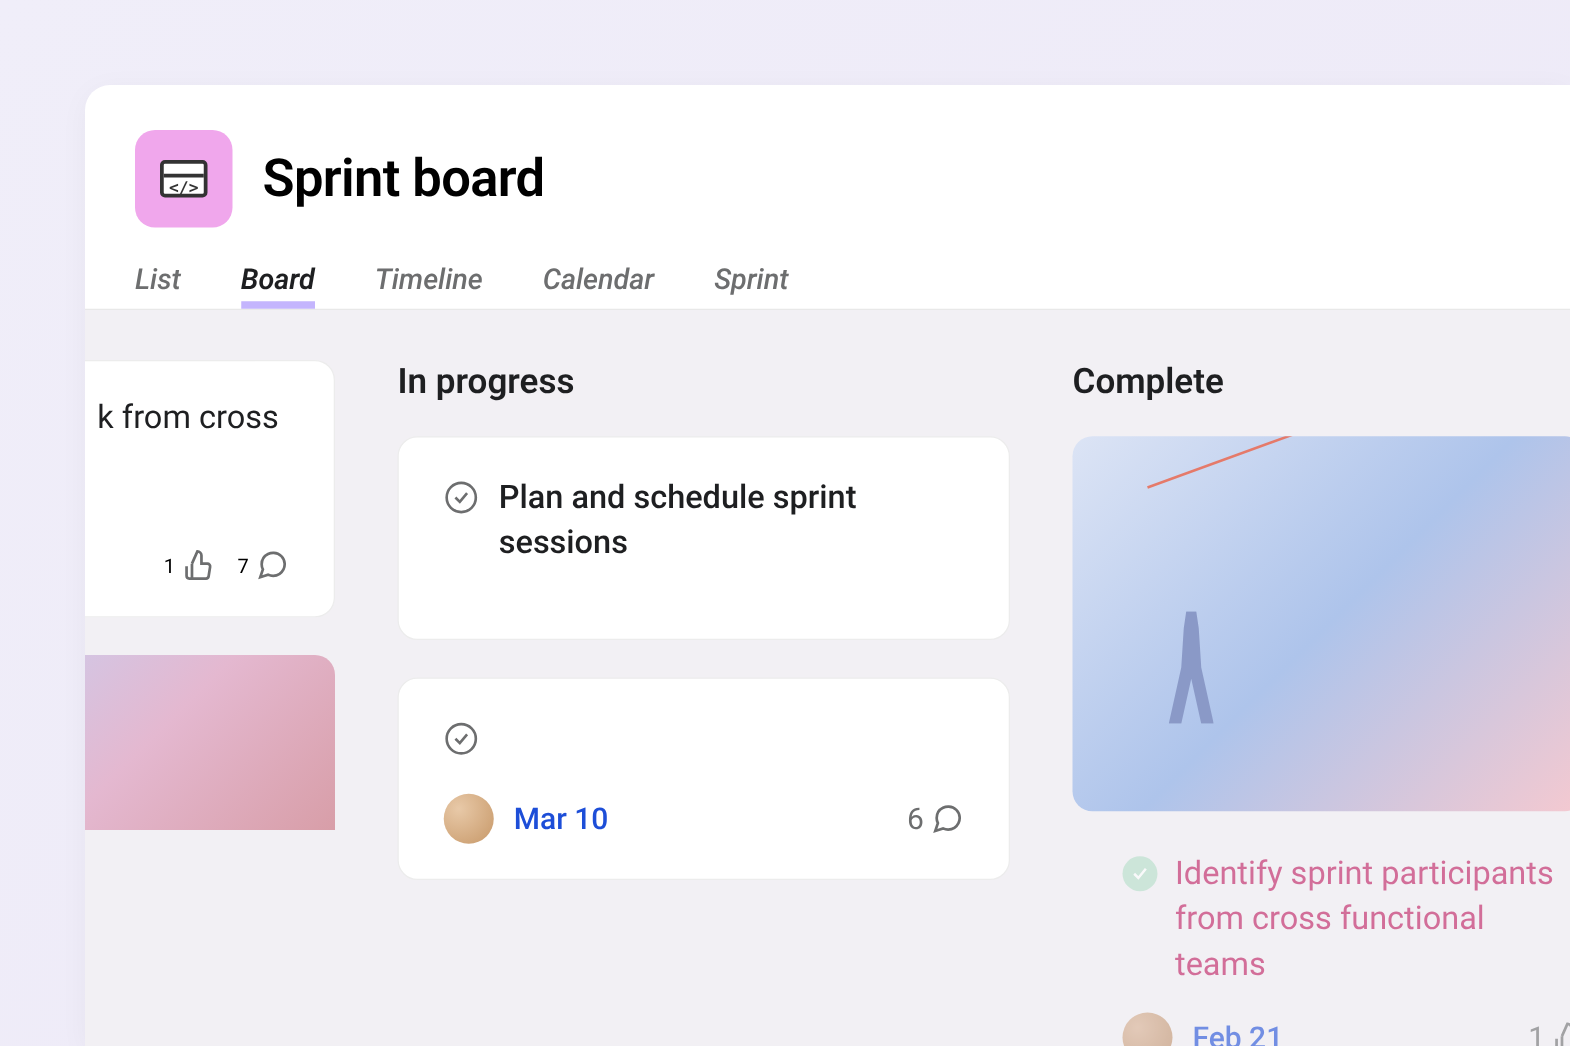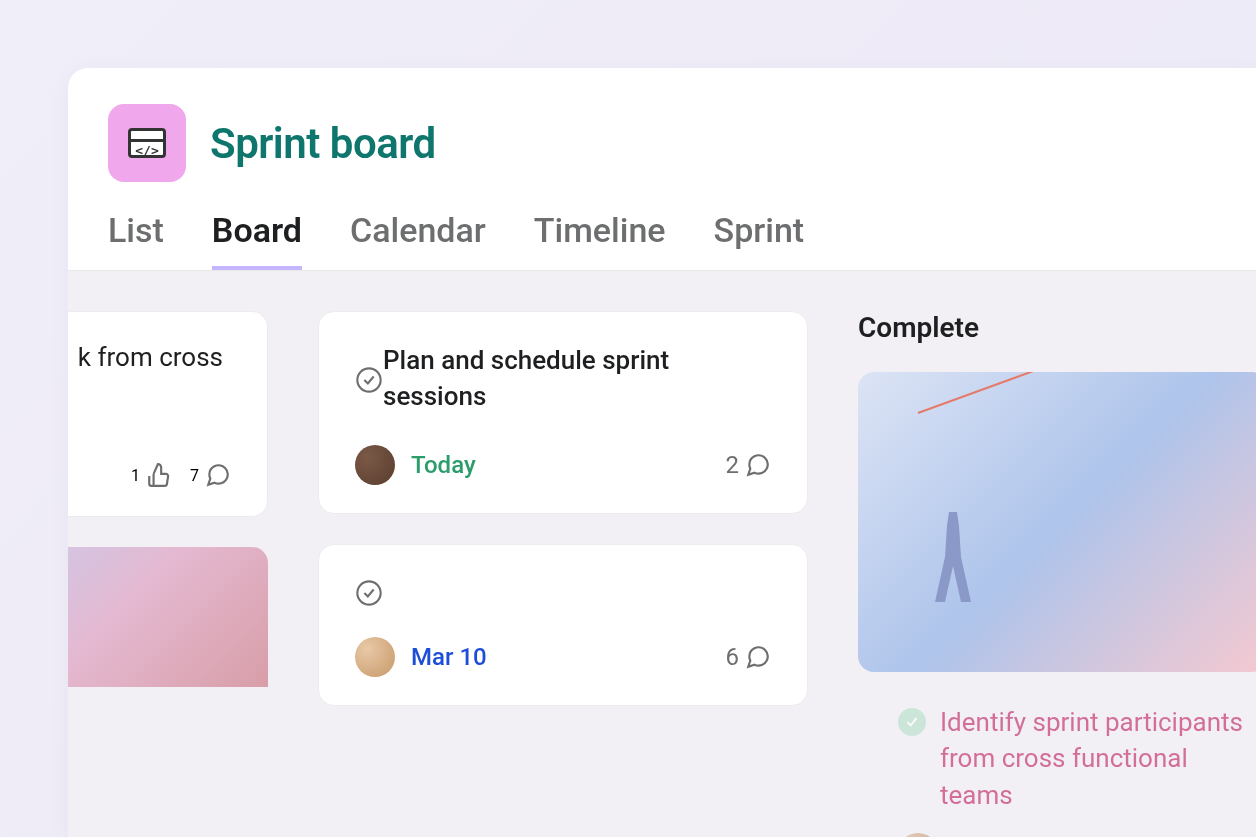--- a/index.html
+++ b/index.html
@@ -63,41 +63,42 @@
       right: 0;
       text-align: center;
       font-size: 13px;
       font-weight: bold;
       color: #333;
       font-family: monospace;
     }
     .project-title {
       font-size: 42px;
       font-weight: 600;
-      color: #0f766e;
+      color: #000000;
       letter-spacing: -0.5px;
     }
     .tabs {
       display: flex;
       gap: 48px;
       padding: 28px 40px 0 40px;
       border-bottom: 1px solid #e8e8e8;
     }
     .tab {
-      font-size: 34px;
+      font-size: 23px;
       font-weight: 500;
       color: #6d6e6f;
-      padding-bottom: 16px;
+      padding-bottom: 4px;
       cursor: pointer;
       border-bottom: 3px solid transparent;
+      font-style: italic;
     }
     .tab.active {
       color: #1e1f21;
       font-weight: 600;
-      border-bottom: 4px solid #c4b5fd;
+      border-bottom: 6px solid #c4b5fd;
     }
     .board {
       background: #f2f0f4;
       padding: 40px 0 0 0;
       height: 100%;
       display: flex;
       gap: 50px;
       position: relative;
     }
     .column {
@@ -128,22 +129,22 @@
       border-radius: 0 16px 16px 0;
       padding: 30px 36px 28px 0;
       margin-bottom: 30px;
       border: 1px solid #ececec;
       border-left: none;
       margin-left: -100px;
       width: 300px;
     }
     .card-header {
       display: flex;
-      align-items: center;
-      gap: 0;
+      align-items: flex-start;
+      gap: 16px;
       margin-bottom: 30px;
     }
     .check-icon {
       width: 28px;
       height: 28px;
       flex-shrink: 0;
       margin-top: 4px;
     }
     .check-icon svg {
       width: 28px;
@@ -313,22 +314,22 @@
       <div class="project-icon-inner">
         <span class="project-icon-text">&lt;/&gt;</span>
       </div>
     </div>
     <h1 class="project-title">Sprint board</h1>
   </div>
 
   <div class="tabs">
     <div class="tab">List</div>
     <div class="tab active">Board</div>
+    <div class="tab">Timeline</div>
     <div class="tab">Calendar</div>
-    <div class="tab">Timeline</div>
     <div class="tab">Sprint</div>
   </div>
 
   <div class="board">
 
     <div class="column column-left">
       <div class="card-left-partial">
         <div class="left-card-partial-text">k from cross</div>
         <div class="left-card-footer">
           <div class="stat">
@@ -342,44 +343,31 @@
             <svg viewBox="0 0 24 24" fill="none" stroke="#6d6e6f" stroke-width="2">
               <path d="M21 11.5a8.38 8.38 0 01-.9 3.8 8.5 8.5 0 01-7.6 4.7 8.38 8.38 0 01-3.8-.9L3 21l1.9-5.7a8.38 8.38 0 01-.9-3.8 8.5 8.5 0 014.7-7.6 8.38 8.38 0 013.8-.9h.5a8.48 8.48 0 018 8v.5z"></path>
             </svg>
           </div>
         </div>
       </div>
       <div class="image-card-partial-left"></div>
     </div>
 
     <div class="column">
+      <h2 class="column-title">In progress</h2>
 
       <div class="card">
         <div class="card-header">
           <span class="check-icon">
             <svg viewBox="0 0 24 24" fill="none" stroke="#6d6e6f" stroke-width="1.8">
               <circle cx="12" cy="12" r="10"></circle>
               <path d="M8 12l3 3 5-6"></path>
             </svg>
           </span>
           <span class="card-title">Plan and schedule sprint sessions</span>
-        </div>
-        <div class="card-footer">
-          <div class="card-footer-left">
-            <div class="avatar avatar-1"></div>
-            <span class="due-date due-today">Today</span>
-          </div>
-          <div class="card-stats">
-            <div class="stat">
-              <span>2</span>
-              <svg viewBox="0 0 24 24" fill="none" stroke="#6d6e6f" stroke-width="2">
-                <path d="M21 11.5a8.38 8.38 0 01-.9 3.8 8.5 8.5 0 01-7.6 4.7 8.38 8.38 0 01-3.8-.9L3 21l1.9-5.7a8.38 8.38 0 01-.9-3.8 8.5 8.5 0 014.7-7.6 8.38 8.38 0 013.8-.9h.5a8.48 8.48 0 018 8v.5z"></path>
-              </svg>
-            </div>
-          </div>
         </div>
       </div>
 
       <div class="card">
         <div class="card-header">
           <span class="check-icon">
             <svg viewBox="0 0 24 24" fill="none" stroke="#6d6e6f" stroke-width="1.8">
               <circle cx="12" cy="12" r="10"></circle>
               <path d="M8 12l3 3 5-6"></path>
             </svg>

